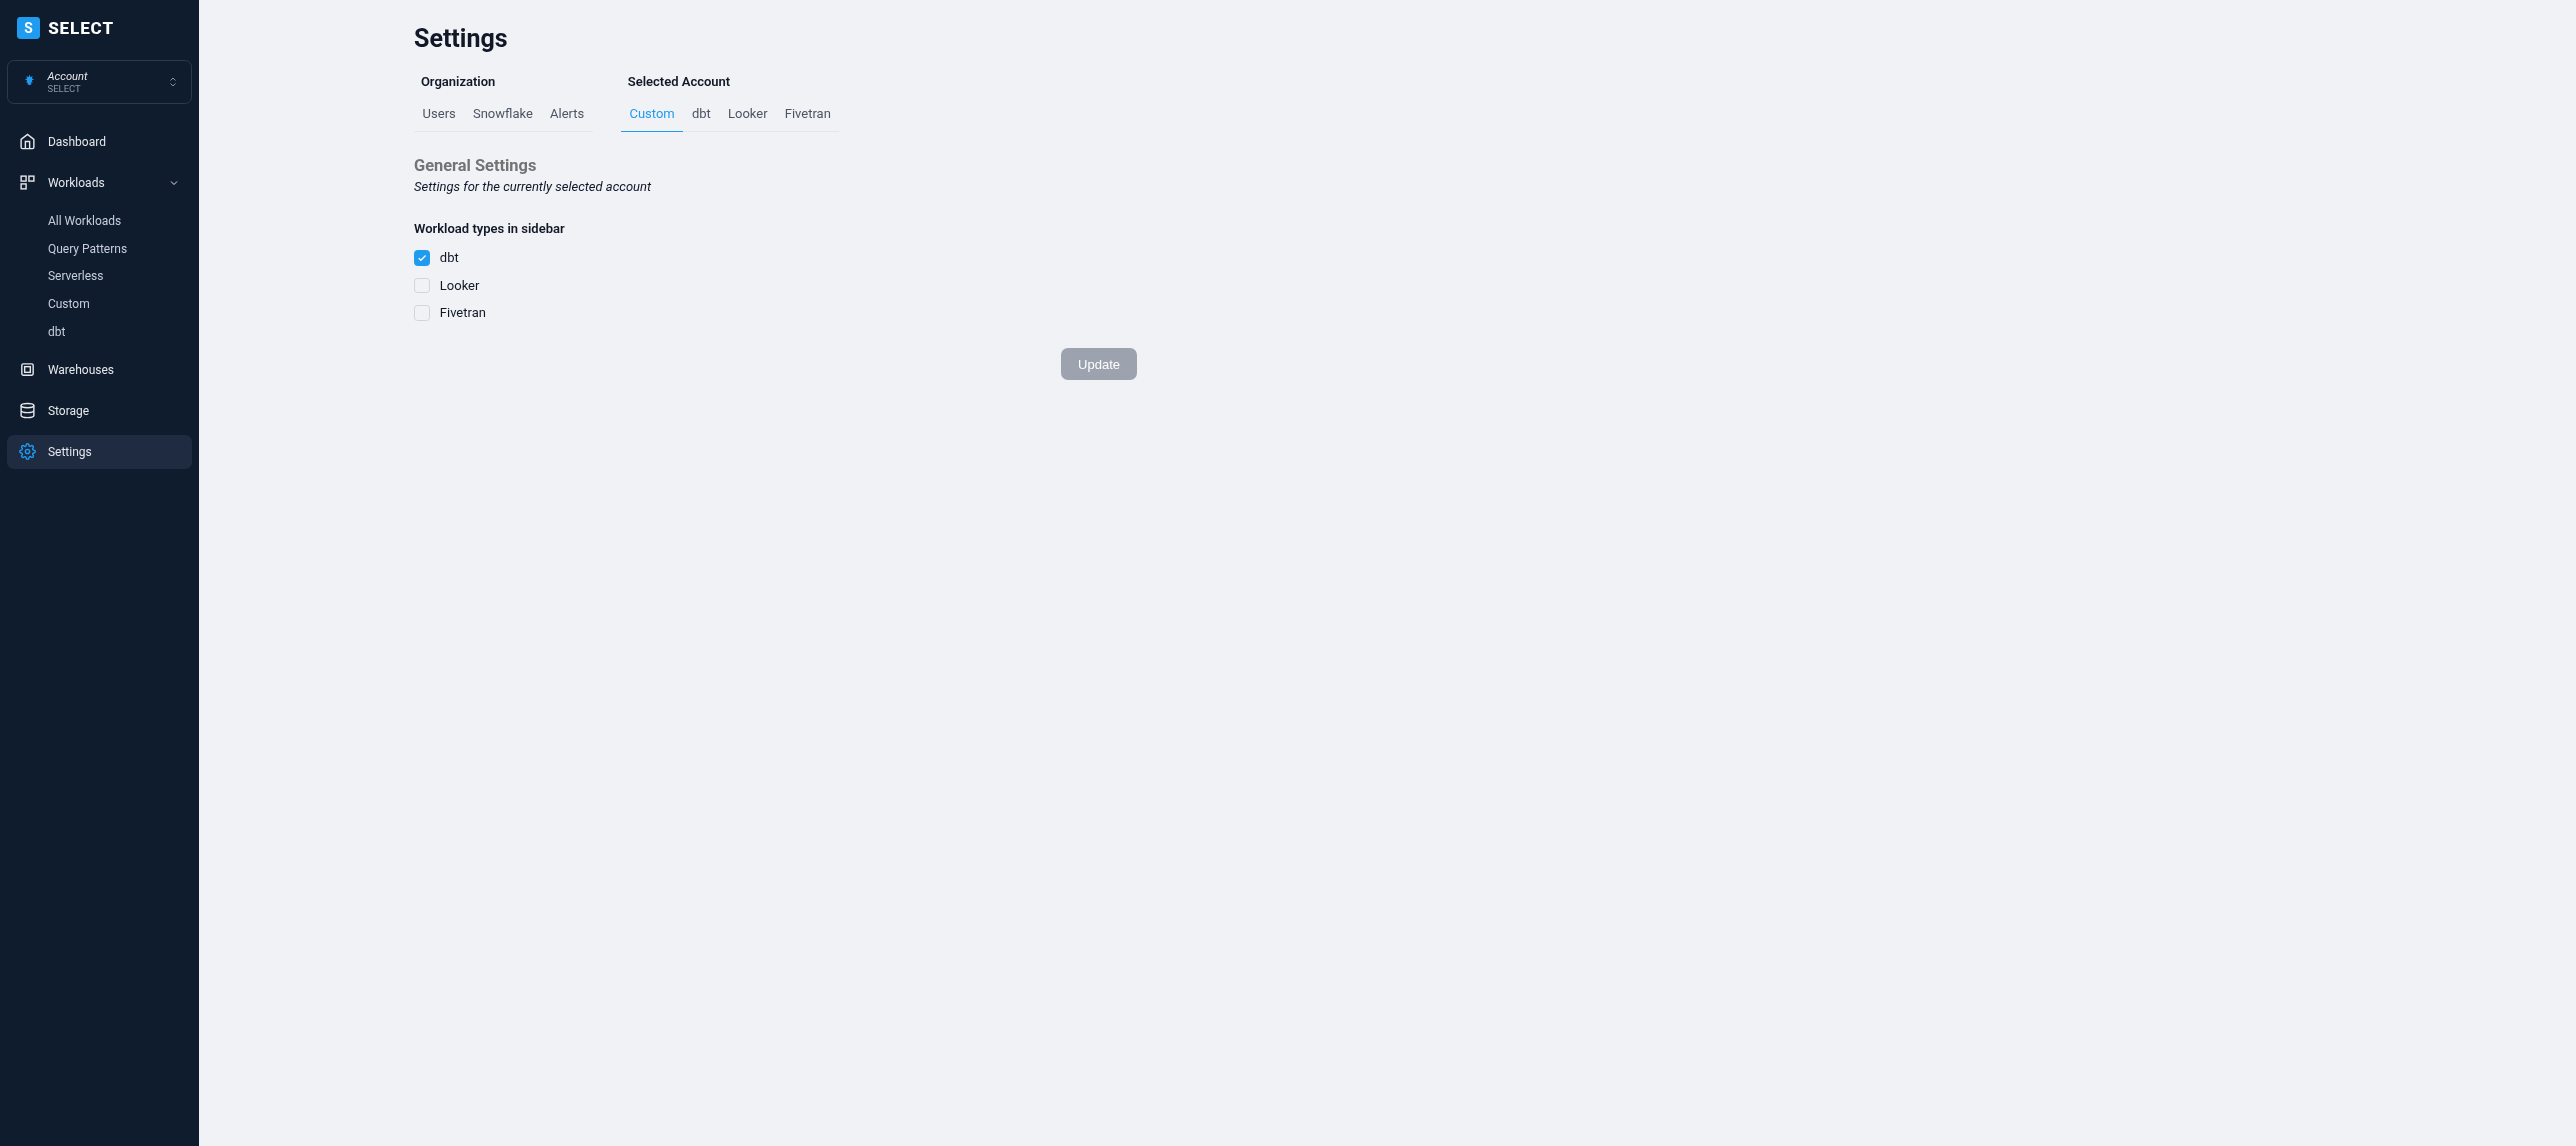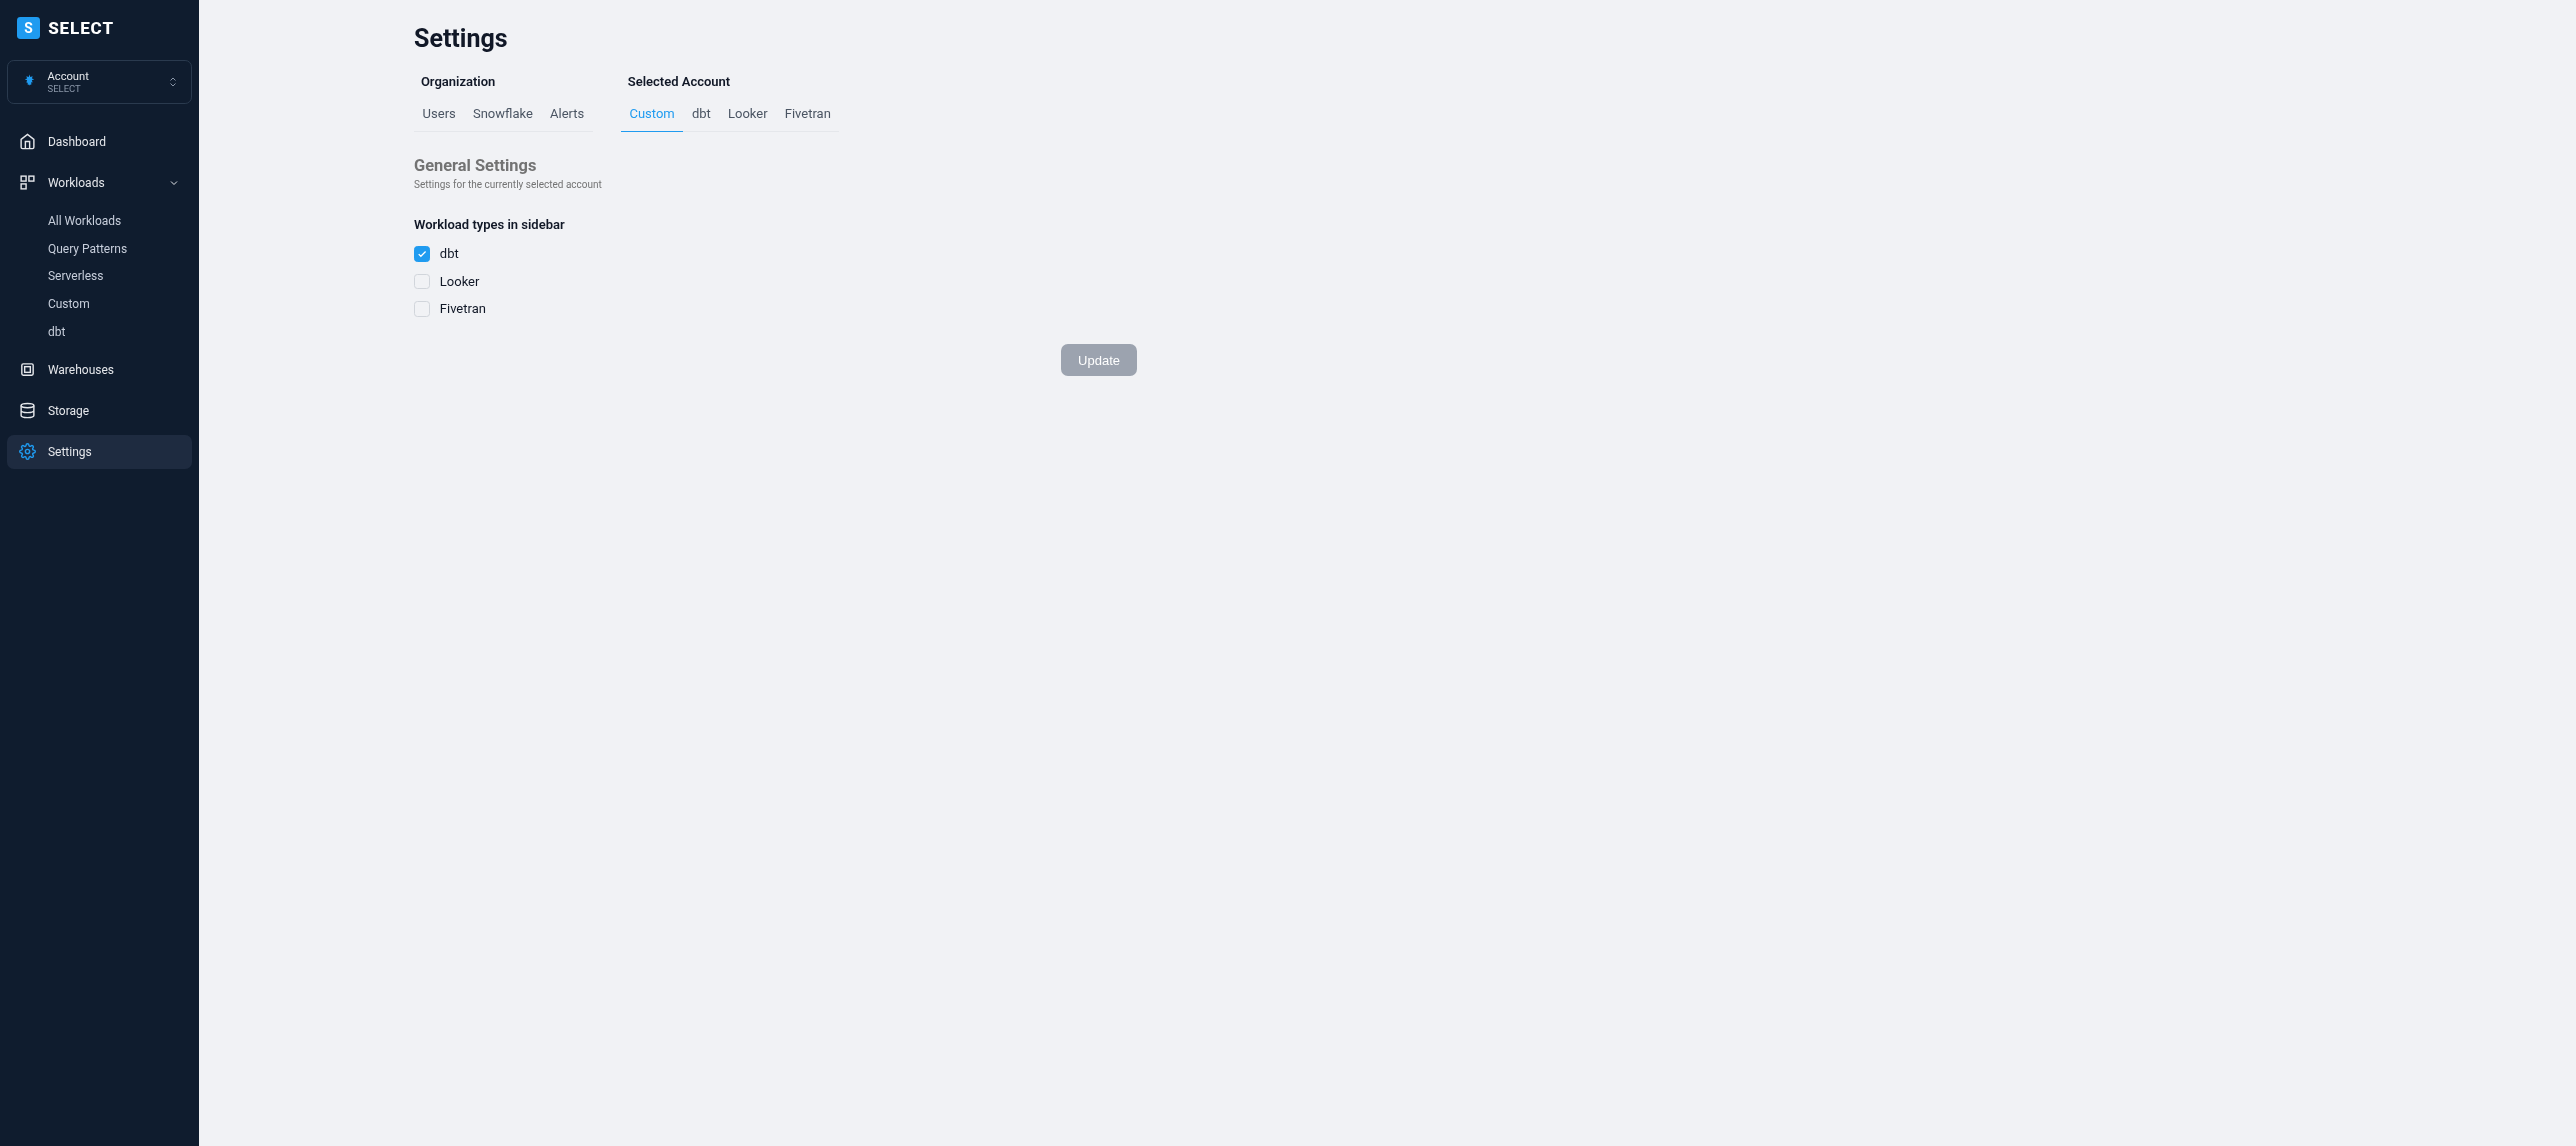--- a/index.html
+++ b/index.html
@@ -57,20 +57,21 @@
 .snowflake-icon {
   width: 19px;
   height: 19px;
   color: #1f9bf0;
 }
 .account-info { flex: 1; }
 .account-label {
   color: #e5e7eb;
   font-size: 11.2px;
   line-height: 1.2;
+  font-style: italic;
 }
 .account-name {
   color: #8a96a8;
   font-size: 9.5px;
   line-height: 1.2;
 }
 .selector-icon {
   color: #8a96a8;
   width: 12px;
   height: 12px;
@@ -153,23 +154,24 @@
   color: #1f9bf0;
   border-bottom-color: #1f9bf0;
 }
 h2 {
   font-size: 16.4px;
   font-weight: 700;
   color: #737373;
   margin-bottom: 3.4px;
 }
 .subtitle {
-  color: #737373;
-  font-size: 10px;
+  color: #0f172a;
+  font-size: 13px;
   margin-bottom: 27.6px;
+  font-style: italic;
 }
 .setting-row {
   display: flex;
   justify-content: space-between;
   align-items: flex-start;
   margin-bottom: 24px;
   gap: 34px;
 }
 .setting-text { flex: 1; }
 .setting-title {

